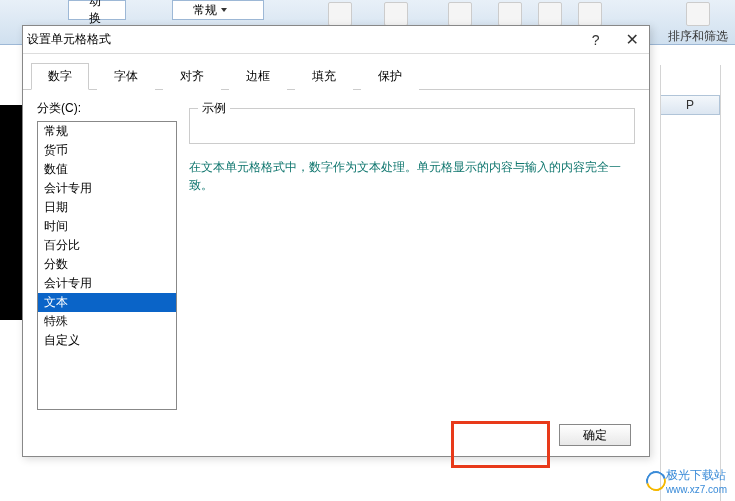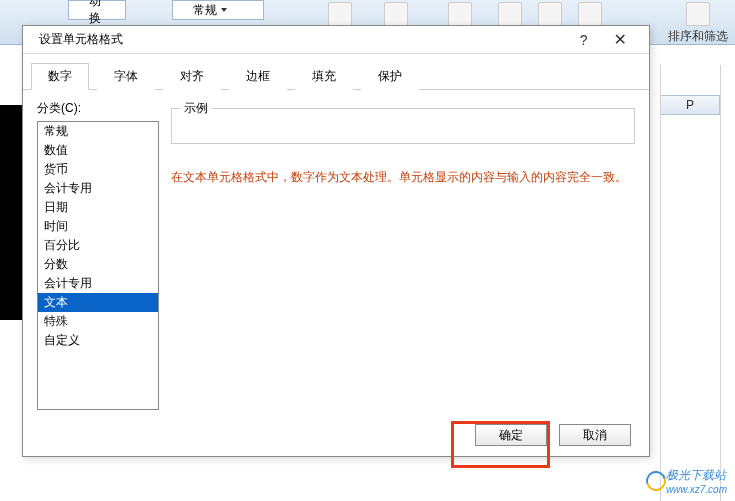--- a/index.html
+++ b/index.html
@@ -3,46 +3,46 @@
 <meta charset="utf-8">
 <style>
 *{box-sizing:border-box;margin:0;padding:0;font-family:"Microsoft YaHei","SimSun",sans-serif;font-size:12px}
 body{background:#d6e5f3;width:735px;height:501px;overflow:hidden;position:relative}
 .ribbon-bg{position:absolute;top:0;left:0;right:0;height:45px;background:linear-gradient(#e8f0f8,#d0e0ef);border-bottom:1px solid #9db8d6}
 .ribbon-item{position:absolute;top:2px;display:flex;flex-direction:column;align-items:center;font-size:11px;color:#333}
 .ribbon-icon{width:24px;height:24px;background:#f5f5f5;border:1px solid #ccc;border-radius:2px;margin-bottom:2px}
 .dropdown-box{position:absolute;top:0;height:20px;background:#fff;border:1px solid #9db8d6;display:flex;align-items:center;padding:0 20px}
 .dropdown-arrow{width:0;height:0;border-left:3px solid transparent;border-right:3px solid transparent;border-top:4px solid #333;margin-left:4px}
 .dialog{position:absolute;left:22px;top:25px;width:628px;height:432px;background:#fff;border:1px solid #888;box-shadow:2px 2px 8px rgba(0,0,0,0.15)}
-.dialog-titlebar{height:28px;display:flex;align-items:center;justify-content:space-between;padding:0 16px;border-bottom:1px solid #ddd;background:#fff}
+.dialog-titlebar{height:28px;display:flex;align-items:center;justify-content:space-between;padding:0 4px;border-bottom:1px solid #ddd;background:#fff}
 .dialog-controls{display:flex;gap:14px;align-items:center}
 .help-btn,.close-btn{cursor:pointer;font-size:14px;color:#333;padding:2px 6px}
 .close-btn{font-size:16px}
 .tabs{display:flex;padding:8px 8px 0 8px;border-bottom:1px solid #ccc;gap:8px}
 .tab{padding:4px 16px;border:1px solid transparent;border-bottom:none;cursor:pointer;position:relative;top:1px;background:#fff}
 .tab.active{border-color:#ccc;border-bottom:1px solid #fff}
 .dialog-body{padding:10px 14px;display:flex;gap:12px;height:calc(100% - 28px - 30px - 42px)}
-.left-pane{width:122px;display:flex;flex-direction:column}
+.left-pane{width:140px;display:flex;flex-direction:column}
 .category-label{margin-bottom:4px}
 .category-list{flex:1;border:1px solid #888;background:#fff;overflow:auto}
 .category-item{padding:1px 6px;cursor:default}
 .category-item.selected{background:#0a64c8;color:#fff}
 .right-pane{flex:1}
-.example-fieldset{border:1px solid #ccc;padding:6px 8px 14px 8px;margin-bottom:24px}
+.example-fieldset{border:1px solid #ccc;padding:6px 8px 14px 8px;margin-bottom:14px}
 .example-fieldset legend{padding:0 4px}
-.desc-text{line-height:1.5;color:#c2410c}
+.desc-text{line-height:1.5;color:#0f766e}
 .dialog-footer{position:absolute;bottom:0;left:0;right:0;height:42px;display:flex;justify-content:flex-end;align-items:center;gap:12px;padding:0 18px}
 .btn{width:72px;height:22px;border:1px solid #888;background:linear-gradient(#fff,#e8e8e8);cursor:pointer;font-size:12px}
 .red-highlight{position:absolute;left:451px;top:421px;width:99px;height:47px;border:3px solid #e83a1a;pointer-events:none}
 .spreadsheet-bg{position:absolute;left:0;top:45px;right:0;bottom:0;background:#fff}
 .col-header{position:absolute;top:0;height:20px;background:linear-gradient(#f3f7fb,#dce6f1);border:1px solid #b0c4d8;display:flex;align-items:center;justify-content:center;font-size:11px;color:#333}
 .black-strip{position:absolute;left:0;width:22px;top:105px;height:215px;background:#000}
 .grid-line-v{position:absolute;top:20px;bottom:0;width:1px;background:#d4d4d4}
 .right-label{position:absolute;right:6px;top:48px;font-size:11px;color:#333}
-.watermark{position:absolute;right:8px;bottom:6px;font-size:14px;color:#3a8bd8;font-style:italic;display:flex;align-items:center;}
+.watermark{position:absolute;right:8px;bottom:6px;font-size:14px;color:#3a8bd8;display:flex;align-items:center;}
 .watermark-icon{width:20px;height:20px;border:2px solid #3a8bd8;border-radius:50%;border-right-color:#f5b800;border-bottom-color:#f5b800;transform:rotate(30deg)}
 </style>
 </head>
 <body>
 
 <div class="ribbon-bg">
   <div class="dropdown-box" style="left:68px;width:58px">
     <span>自动换行</span>
   </div>
   <div class="dropdown-box" style="left:172px;width:92px">
@@ -107,22 +107,22 @@
     <div class="tab">边框</div>
     <div class="tab">填充</div>
     <div class="tab">保护</div>
   </div>
 
   <div class="dialog-body">
     <div class="left-pane">
       <div class="category-label">分类(C):</div>
       <div class="category-list">
         <div class="category-item">常规</div>
+        <div class="category-item">货币</div>
         <div class="category-item">数值</div>
-        <div class="category-item">货币</div>
         <div class="category-item">会计专用</div>
         <div class="category-item">日期</div>
         <div class="category-item">时间</div>
         <div class="category-item">百分比</div>
         <div class="category-item">分数</div>
         <div class="category-item">会计专用</div>
         <div class="category-item selected">文本</div>
         <div class="category-item">特殊</div>
         <div class="category-item">自定义</div>
       </div>
@@ -131,21 +131,20 @@
       <fieldset class="example-fieldset">
         <legend>示例</legend>
         <div style="height:6px"></div>
       </fieldset>
       <div class="desc-text">在文本单元格格式中，数字作为文本处理。单元格显示的内容与输入的内容完全一致。</div>
     </div>
   </div>
 
   <div class="dialog-footer">
     <button class="btn">确定</button>
-    <button class="btn">取消</button>
   </div>
 </div>
 
 <div class="red-highlight"></div>
 
 <div class="watermark">
   <span class="watermark-icon"></span>
   <div>
     <div>极光下载站</div>
     <div style="font-size:10px">www.xz7.com</div>

